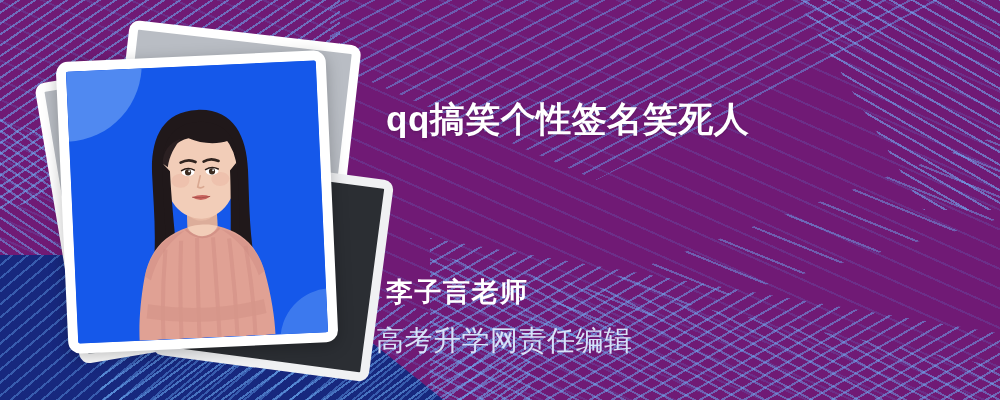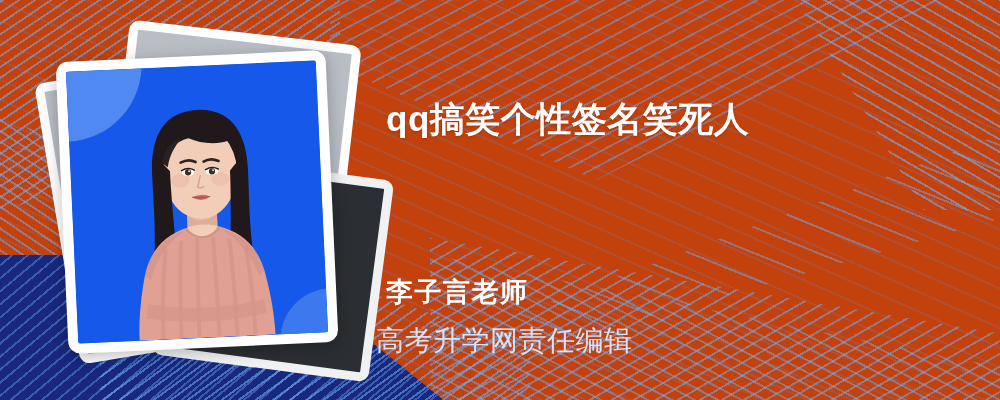--- a/index.html
+++ b/index.html
@@ -5,21 +5,21 @@
   html, body {
     margin: 0;
     padding: 0;
     background: #14226b;
   }
   .banner {
     position: relative;
     width: 1000px;
     height: 400px;
     overflow: hidden;
-    background: #c2410c;
+    background: #701a75;
     font-family: "Liberation Sans", "DejaVu Sans", sans-serif;
   }
 
   
   .bg-layer {
     position: absolute;
     pointer-events: none;
   }
 
   

